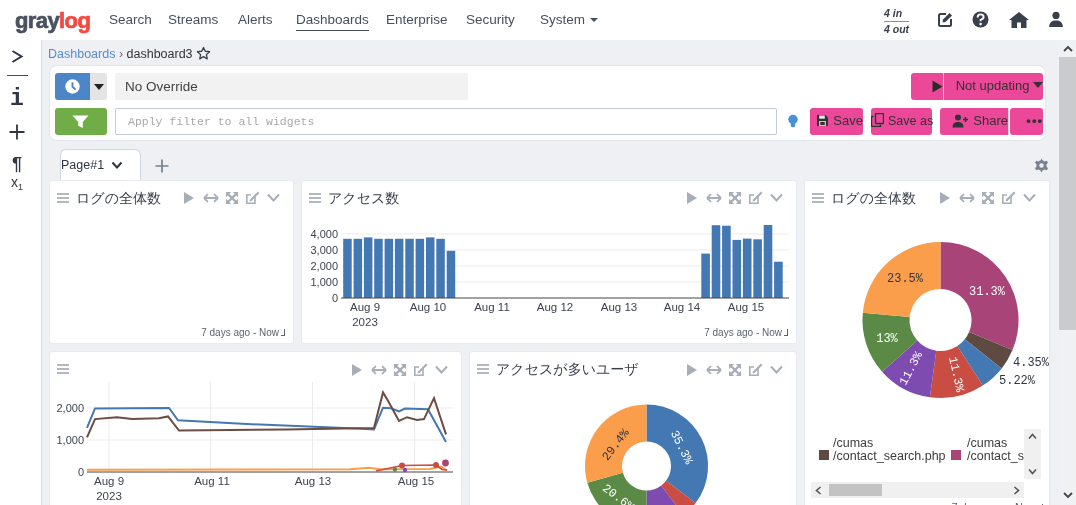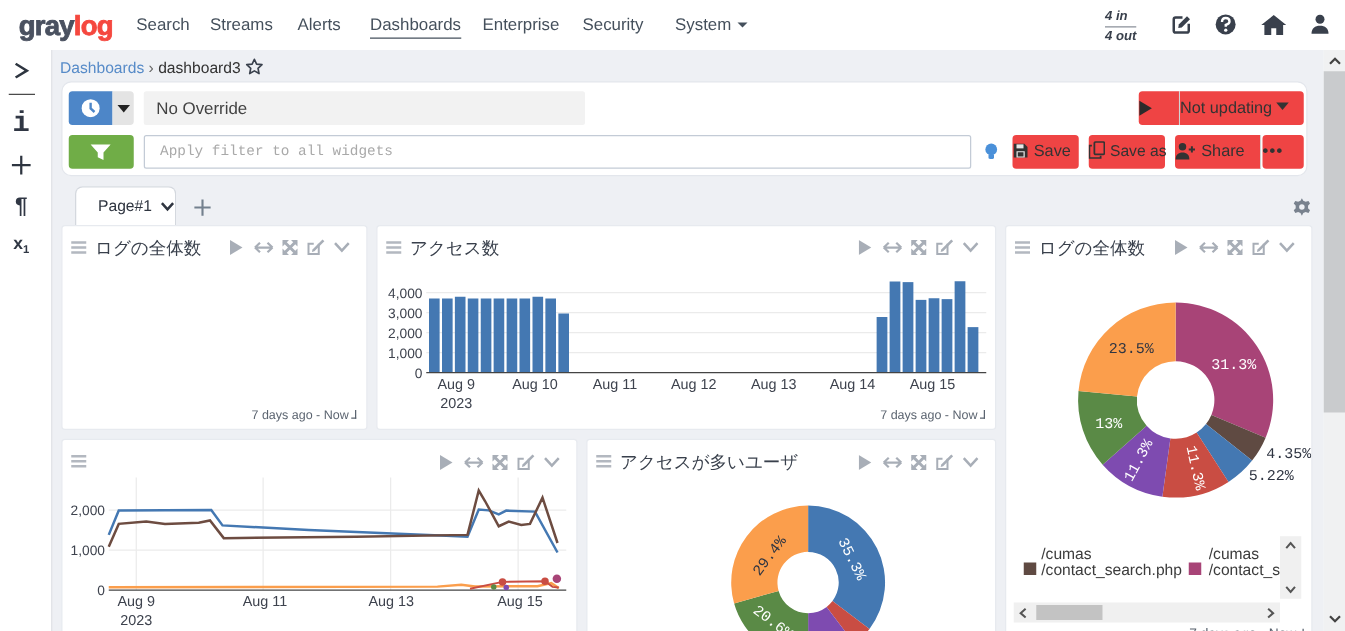--- a/index.html
+++ b/index.html
@@ -18,30 +18,30 @@
 
 .side{position:absolute;left:0;top:40px;width:42px;height:465px;background:#fff;border-right:1px solid #d9dce1;z-index:4}
 .side .ic{position:absolute;left:0;width:42px;text-align:center;color:#303744}
 
 .contentbg{position:absolute;left:42px;top:40px;width:1017px;height:465px;background:#eef0f4}
 
 .crumb{position:absolute;left:48px;top:45.5px;font-size:12.5px;color:#333}
 .crumb a{color:#578bc8;text-decoration:none}
 
 .card{position:absolute;left:49px;top:65px;width:997px;height:76px;background:#fff;border:1px solid #e3e6ec;border-radius:8px}
-.btn{position:absolute;background:#ef4444;color:#333;font-size:13px;line-height:26px;text-align:left;border-radius:3px}
+.btn{position:absolute;background:#ec4899;color:#333;font-size:13px;line-height:26px;text-align:right;border-radius:3px}
 .timebtn{position:absolute;left:55px;top:73px;width:52px;height:27px}
 .timebtn .blue{position:absolute;left:0;top:0;width:35px;height:27px;background:#4d86c8;border-radius:3px 0 0 3px}
 .timebtn .gray{position:absolute;left:35px;top:0;width:17px;height:27px;background:#e4e4e4;border-radius:0 3px 3px 0}
 .caret-s{display:inline-block;width:0;height:0;border-left:5px solid transparent;border-right:5px solid transparent;border-top:6px solid #222}
 .noov{position:absolute;left:115px;top:73px;width:353px;height:27px;background:#f2f2f2;font-size:13.5px;color:#424242;line-height:27px;padding-left:10px;border-radius:2px}
 .filtbtn{position:absolute;left:55px;top:108px;width:52px;height:27px;background:#70ad47;border-radius:3px}
 .filtin{position:absolute;left:115px;top:108px;width:662px;height:27px;background:#fff;border:1px solid #c3cbd6;border-radius:2px;font-family:"Liberation Mono",monospace;font-size:11.5px;color:#a9a9a9;line-height:25px;padding-left:12px}
 
-.tab{position:absolute;left:60px;top:149px;width:81px;height:31px;background:#fff;border:1px solid #d4d8de;border-bottom:none;border-radius:6px 6px 0 0;font-size:12.5px;color:#2f3540;line-height:30px;text-align:right}
+.tab{position:absolute;left:60px;top:149px;width:81px;height:31px;background:#fff;border:1px solid #d4d8de;border-bottom:none;border-radius:6px 6px 0 0;font-size:12.5px;color:#2f3540;line-height:30px;text-align:left}
 
 .widget{position:absolute;background:#fff;border-radius:3px;border:1px solid #e7eaef}
 .wtitle{position:absolute;left:26px;top:9px;font-size:14px;color:#39404c;white-space:nowrap}
 .burger{position:absolute;left:7px;top:12px;width:12px;height:10px}
 .burger div{height:2px;background:#b3b8c0;margin-bottom:2px}
 .wicons{position:absolute;top:10px;right:13px}
 .tstamp{position:absolute;right:8px;font-size:10px;color:#5b6470}
 .axis{font-size:11px;fill:#3e434e}
 .axl{font-size:11.5px;fill:#3e434e}
 .mono{font-family:"Liberation Mono",monospace}
@@ -86,21 +86,21 @@
 <div class="side">
   <svg class="ic" style="top:10px;left:10px;width:14px;height:13px" width="14" height="13" viewBox="0 0 14 13">
       <path d="M2.5 1 L11.5 6.5 L2.5 12" stroke="#2e3540" stroke-width="2" fill="none"></path>
     </svg>
   <div class="ic" style="top:35px;left:7px;width:21px;height:1px;background:#4a4a4a"></div>
   <div class="ic" style="top:46px;width:34px;font-family:'Liberation Mono',monospace;font-size:23px;font-weight:700">i</div>
   <svg class="ic" style="top:84px;left:9px;width:16px;height:16px" width="16" height="16" viewBox="0 0 16 16">
       <path d="M8 0.5 V15.5 M0.5 8 H15.5" stroke="#2e3540" stroke-width="1.8"></path>
     </svg>
   <div class="ic" style="top:114px;width:34px;font-size:18px;font-weight:700">¶</div>
-  <div class="ic" style="top:146px;width:34px;font-size:14px;font-weight:700">x<span style="font-size:9px;vertical-align:-3px">1</span></div>
+  <div class="ic" style="top:134px;width:34px;font-size:14px;font-weight:400">x<span style="font-size:9px;vertical-align:-3px">1</span></div>
 </div>
 
 <div class="crumb"><a>Dashboards</a> <span style="color:#666">›</span> dashboard3
 <svg style="vertical-align:-3px" width="15" height="15" viewBox="0 0 16 16">
       <path d="M8 1.5 L9.9 5.6 L14.5 6.1 L11.1 9.2 L12 13.7 L8 11.4 L4 13.7 L4.9 9.2 L1.5 6.1 L6.1 5.6 Z" fill="none" stroke="#39404c" stroke-width="1.4" stroke-linejoin="round"></path>
     </svg></div>
 
 <div class="card"></div>
 <div class="timebtn">
   <div class="blue">

